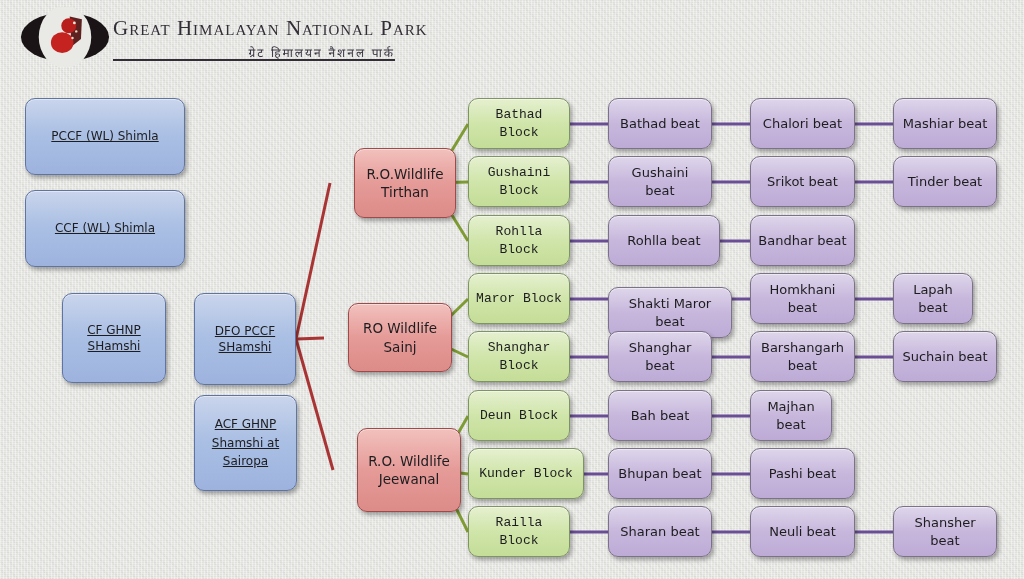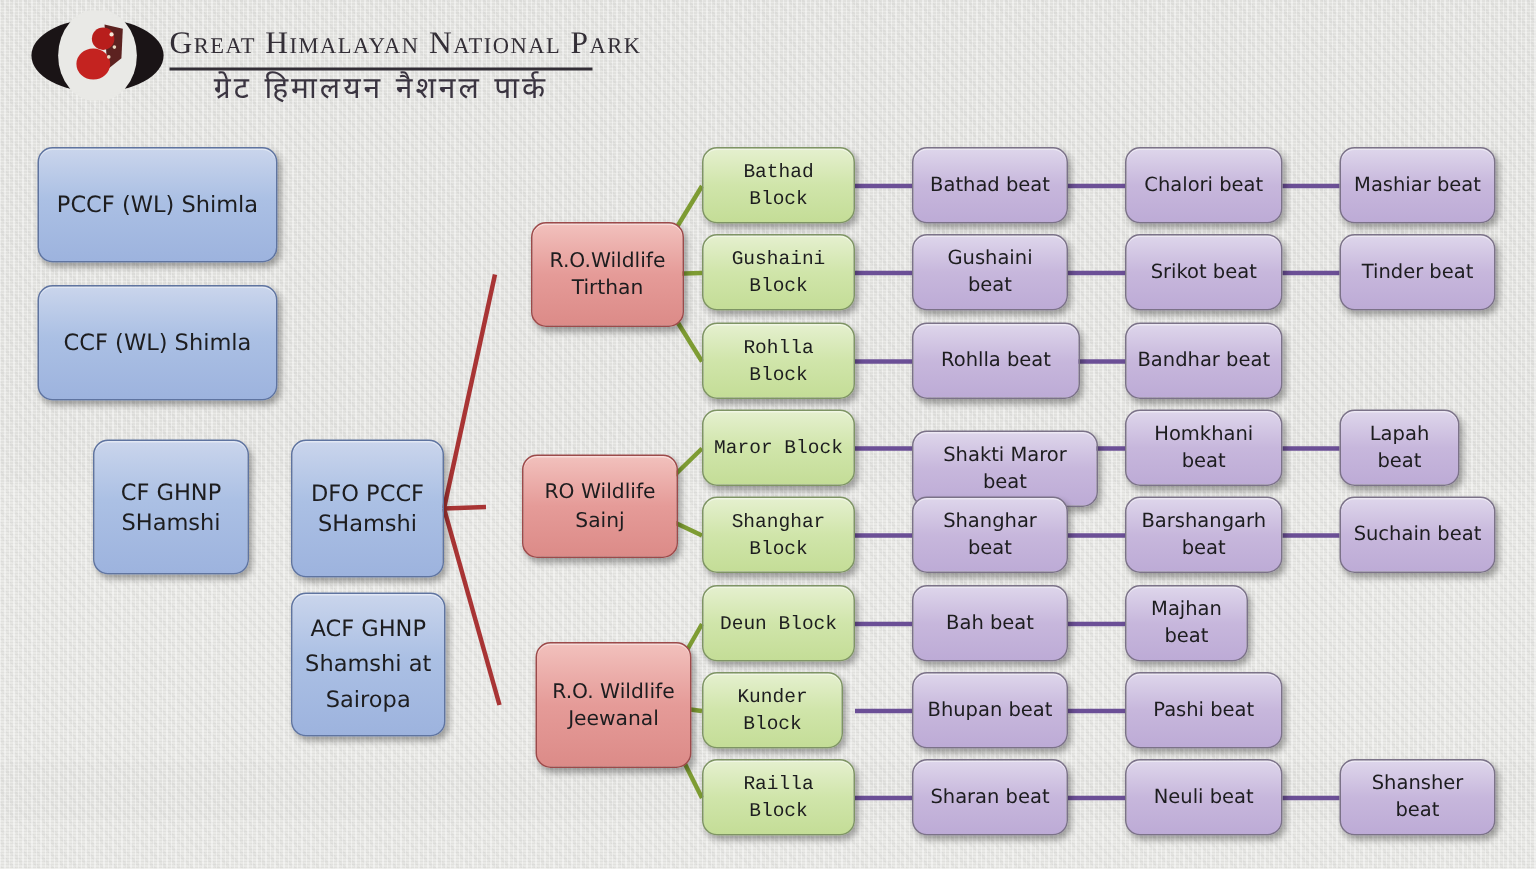--- a/index.html
+++ b/index.html
@@ -13,36 +13,36 @@
     font-family:"DejaVu Sans", sans-serif;
   }
   #connectors{position:absolute;left:0;top:0;width:1024px;height:579px;}
   .box{
     position:absolute;box-sizing:border-box;border-radius:10px;
     display:flex;align-items:center;justify-content:center;text-align:center;
     padding:4px 6px;font-size:13px;line-height:1.35;color:#1d1d1f;
     border:1px solid rgba(60,60,72,.8);
     box-shadow:2px 3px 4px rgba(0,0,0,.32), inset 0 1px 0 rgba(255,255,255,.45);
   }
-  .blue{background:linear-gradient(180deg,#cad5ec 0%,#abc0e4 45%,#9db3de 100%);border-color:#5f74a0;font-size:15px;}
+  .blue{background:linear-gradient(180deg,#cad5ec 0%,#abc0e4 45%,#9db3de 100%);border-color:#5f74a0;font-size:12px;text-decoration:underline;}
   .red{background:linear-gradient(180deg,#f2c1bd 0%,#e59b98 50%,#dc8b88 100%);border-color:#9c4a4a;font-size:13.5px;margin-left:24px;}
   .green{background:linear-gradient(180deg,#e5f0cf 0%,#d0e5aa 50%,#c4dd97 100%);border-color:#7e9464;font-family:Liberation Mono, monospace;}
   .purple{background:linear-gradient(180deg,#ded6eb 0%,#c7b7dc 50%,#bdabd6 100%);border-color:#7b7288;}
   .acf{line-height:1.55;}
   #header{position:absolute;left:0;top:0;width:1024px;height:70px;}
   #logo{position:absolute;left:18px;top:7px;width:94px;height:60px;}
   #title-en{
     position:absolute;left:113px;top:16px;width:282px;
     font-family:"Liberation Serif", serif;font-variant:small-caps;
     font-size:21px;letter-spacing:1px;color:#332e36;
-    border-bottom:2px solid #332e36;padding-bottom:4px;text-align:left;white-space:nowrap;
+    border-bottom:2px solid #332e36;padding-bottom:18px;text-align:left;white-space:nowrap;
   }
   #title-hi{
-    position:absolute;left:113px;top:44px;width:282px;text-align:center;
-    font-size:20px;letter-spacing:2px;color:#3a3440;font-family:"DejaVu Sans", sans-serif;
+    position:absolute;left:113px;top:44px;width:282px;text-align:right;
+    font-size:12px;letter-spacing:2px;color:#3a3440;font-family:"DejaVu Sans", sans-serif;
   }
 </style>
 </head>
 <body>
 
 <div id="stage">
 
   <svg id="connectors" viewBox="0 0 1024 579">
     <g stroke="#a83434" stroke-width="3">
       <line x1="296" y1="339" x2="330" y2="183"></line>
@@ -108,21 +108,21 @@
   <div class="box red" style="left:330px;top:148px;width:102px;height:70px">R.O.Wildlife Tirthan</div>
   <div class="box red" style="left:324px;top:303px;width:104px;height:69px">RO Wildlife Sainj</div>
   <div class="box red" style="left:333px;top:428px;width:104px;height:84px">R.O. Wildlife Jeewanal</div>
 
   <div class="box green" style="left:468px;top:98px;width:102px;height:51px">Bathad Block</div>
   <div class="box green" style="left:468px;top:156px;width:102px;height:51px">Gushaini Block</div>
   <div class="box green" style="left:468px;top:215px;width:102px;height:51px">Rohlla Block</div>
   <div class="box green" style="left:468px;top:273px;width:102px;height:51px">Maror Block</div>
   <div class="box green" style="left:468px;top:331px;width:102px;height:51px">Shanghar Block</div>
   <div class="box green" style="left:468px;top:390px;width:102px;height:51px">Deun Block</div>
-  <div class="box green" style="left:468px;top:448px;width:94px;height:51px">Kunder Block</div>
+  <div class="box green" style="left:468px;top:448px;width:116px;height:51px">Kunder Block</div>
   <div class="box green" style="left:468px;top:506px;width:102px;height:51px">Railla Block</div>
 
   <div class="box purple" style="left:608px;top:98px;width:104px;height:51px">Bathad beat</div>
   <div class="box purple" style="left:750px;top:98px;width:105px;height:51px">Chalori beat</div>
   <div class="box purple" style="left:893px;top:98px;width:104px;height:51px">Mashiar beat</div>
 
   <div class="box purple" style="left:608px;top:156px;width:104px;height:51px">Gushaini beat</div>
   <div class="box purple" style="left:750px;top:156px;width:105px;height:51px">Srikot beat</div>
   <div class="box purple" style="left:893px;top:156px;width:104px;height:51px">Tinder beat</div>
 

